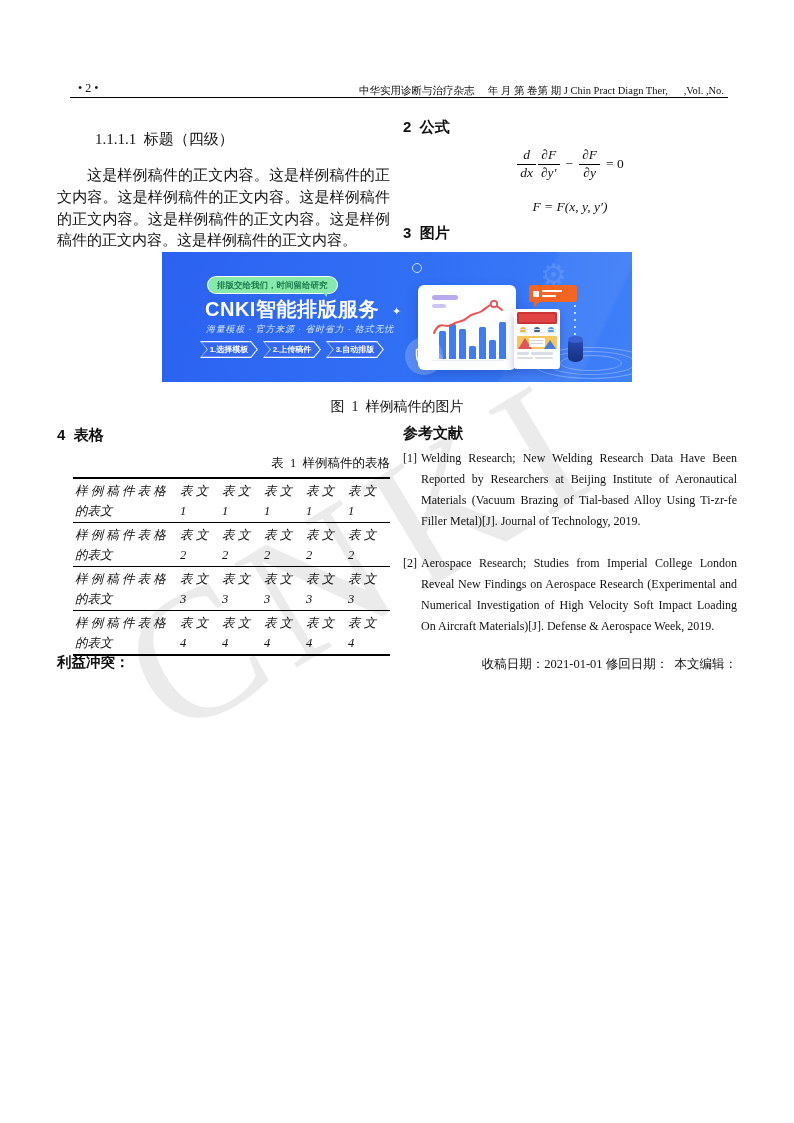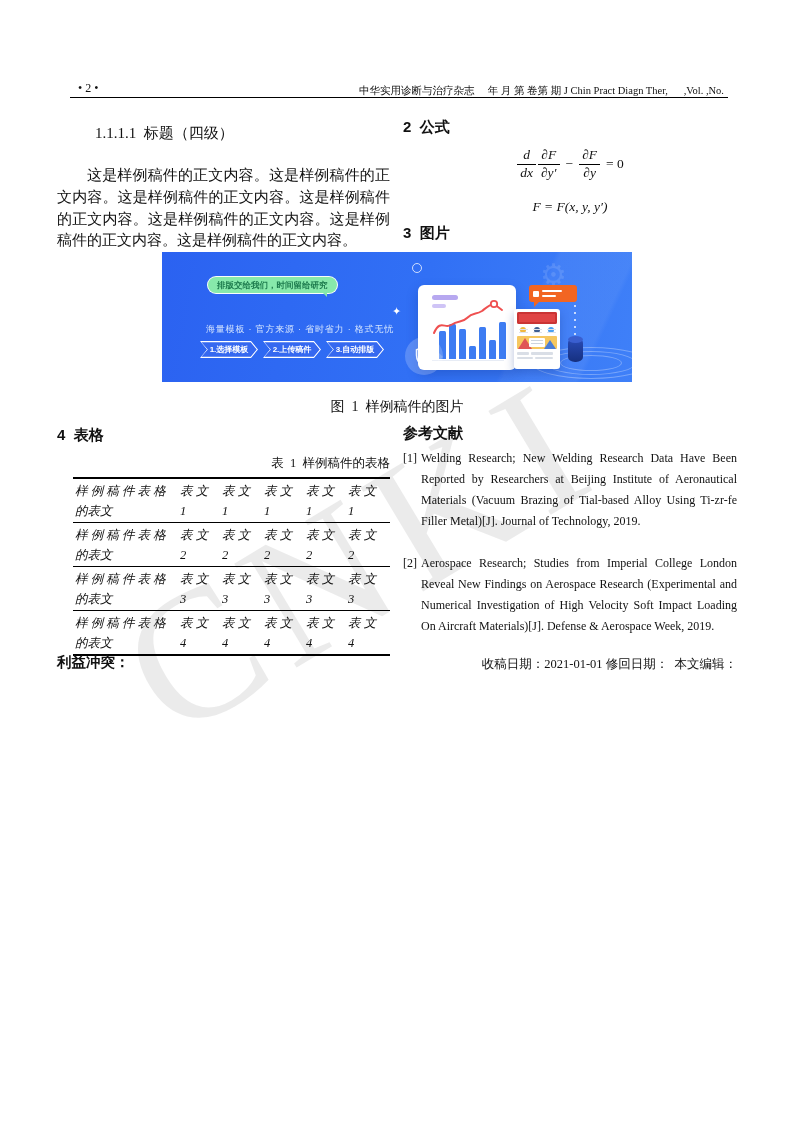--- a/index.html
+++ b/index.html
@@ -14,21 +14,21 @@
     transform:rotate(-31deg);transform-origin:center;
     font-family:"Liberation Serif","DejaVu Serif",serif;
     font-size:185px;line-height:190px;letter-spacing:14px;text-align:center;
     color:rgba(130,130,130,0.16);user-select:none;
   }
   
   .pagenum{left:78px;top:81px;font-size:12px;}
   .journal-line{right:70px;top:84px;font-size:10.5px;white-space:pre;}
   .header-rule{left:70px;top:97px;width:658px;border-top:1.6px solid #000;height:0;}
   
-  .h4{left:95px;top:124px;font-size:15px;white-space:pre;}
+  .h4{left:95px;top:130px;font-size:15px;white-space:pre;}
   .body-par{
     left:57px;top:137px;width:333px;font-size:15px;line-height:21.8px;
     text-align:justify;text-indent:2em;margin-top:28px;
   }
   
   .sec-h{
     font-family:"Liberation Sans","DejaVu Sans",sans-serif;font-weight:bold;
     font-size:15px;white-space:pre;
   }
   .h-formula{left:403px;top:118px;}
@@ -55,21 +55,21 @@
   .badge{
     position:absolute;left:45px;top:24px;height:16px;padding:0 9px;border-radius:9px;
     background:#87e9ab;border:1px solid rgba(255,255,255,0.95);
     color:#1e7c4e;font-size:8.5px;line-height:16px;font-weight:bold;
   }
   .badge::after{content:"";position:absolute;right:10px;bottom:-4px;
     border:4px solid transparent;border-top-color:#87e9ab;border-right-color:#87e9ab;}
   .banner-title{position:absolute;left:43px;top:44px;color:#fff;font-size:20px;
     font-weight:bold;letter-spacing:0.5px;}
   .banner-sub{position:absolute;left:44px;top:71px;color:rgba(222,236,255,0.95);
-    font-size:9px;letter-spacing:0.8px;white-space:pre;}
+    font-size:9px;letter-spacing:0.8px;white-space:pre;font-style:italic;}
   .steps{position:absolute;left:38px;top:89px;display:flex;gap:5px;}
   .chev{position:relative;width:58px;height:17px;background:#fff;
     clip-path:polygon(0 0,calc(100% - 7px) 0,100% 50%,calc(100% - 7px) 100%,0 100%,7px 50%);}
   .chev .in{position:absolute;inset:1.3px;background:#3568f0;
     clip-path:polygon(0 0,calc(100% - 6px) 0,100% 50%,calc(100% - 6px) 100%,0 100%,6.5px 50%);
     display:flex;align-items:center;justify-content:center;color:#fff;font-size:8px;font-weight:bold;}
   
   .chart-card{position:absolute;left:256px;top:33px;width:98px;height:85px;background:#fff;
     border-radius:6px;box-shadow:0 5px 12px rgba(15,50,140,0.30);}
   .pill1{position:absolute;left:14px;top:10px;width:26px;height:5px;border-radius:2.5px;background:#b7a8f0;}
@@ -170,20 +170,21 @@
       <span class="top">∂F</span>
       <span class="bot">∂y</span>
     </span>
     <span class="eq-rhs">= 0</span>
   </div>
   <div class="z eq2">F = F(x, y, y′)</div>
   <div class="z sec-h h-picture">3  图片</div>
 
   <div class="z banner">
     <div class="badge">排版交给我们，时间留给研究</div>
+    <div class="banner-title">CNKI智能排版服务</div>
     <div class="banner-sub">海量模板 · 官方来源 · 省时省力 · 格式无忧</div>
     <div class="steps">
       <div class="chev">
           <div class="in">1.选择模板</div>
         </div>
       <div class="chev">
           <div class="in">2.上传稿件</div>
         </div>
       <div class="chev">
           <div class="in">3.自动排版</div>

